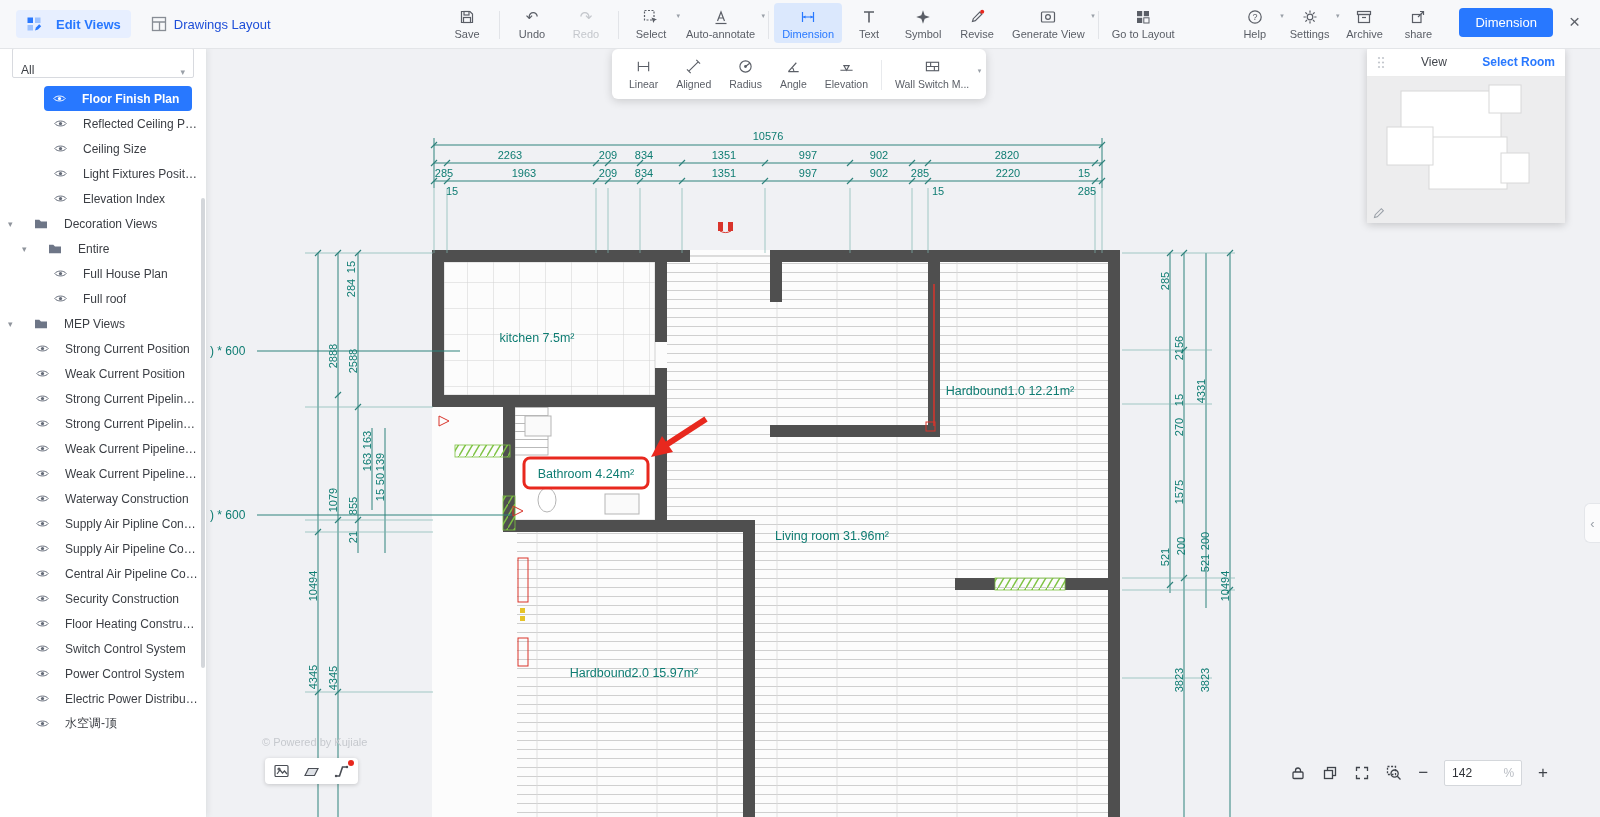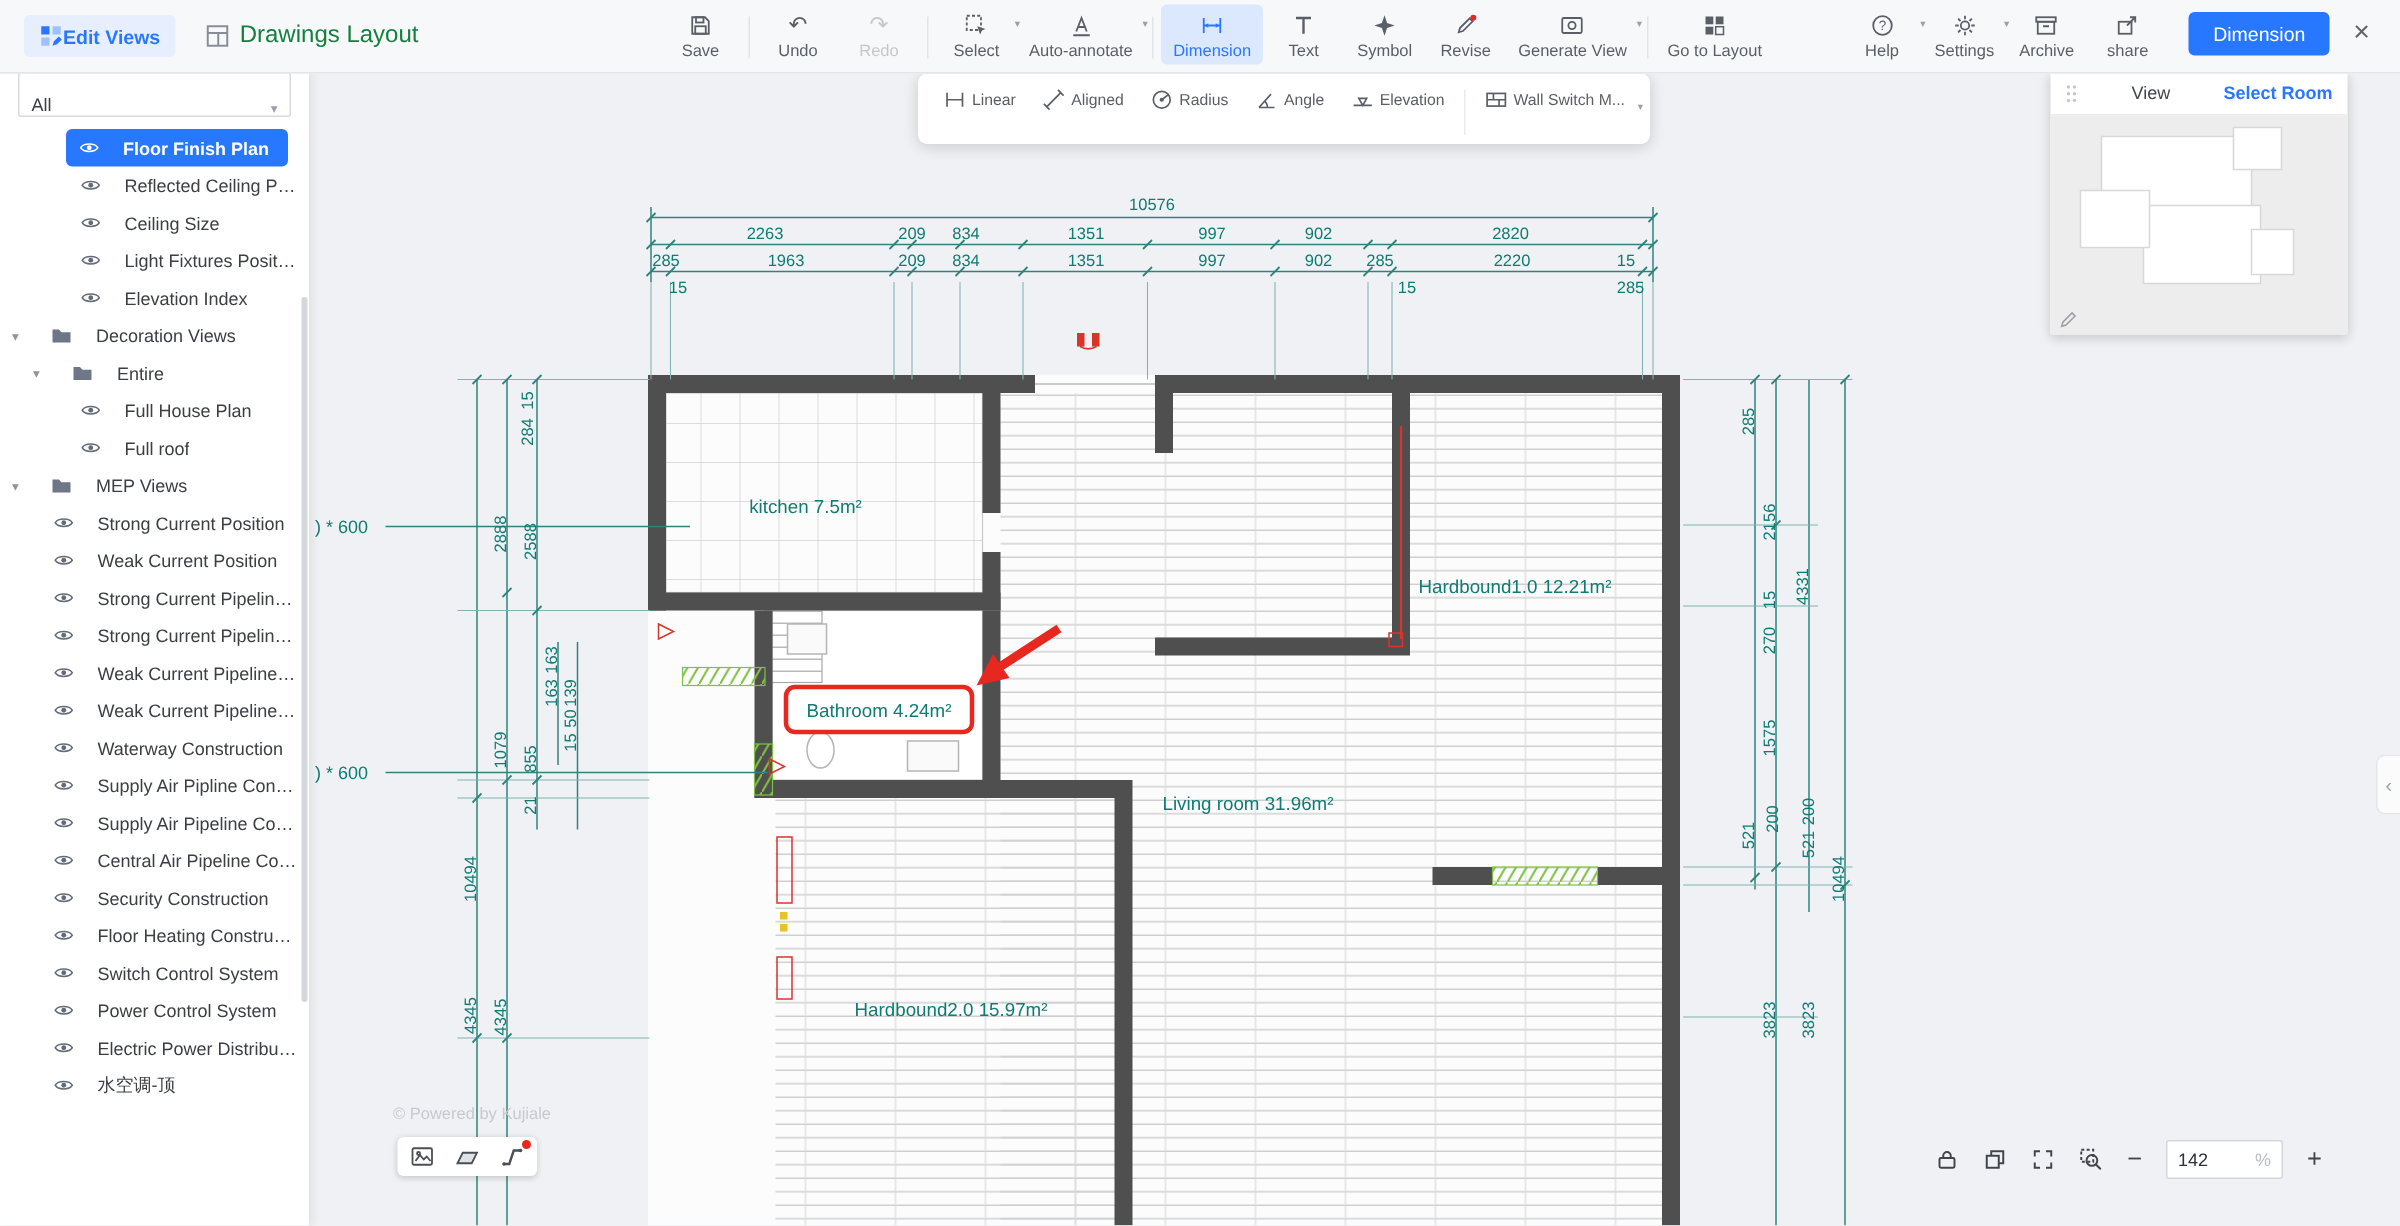--- a/index.html
+++ b/index.html
@@ -5,43 +5,43 @@
   html,body{margin:0;padding:0}
   body{width:1600px;height:817px;position:relative;overflow:hidden;background:#eef0f2;
        font-family:"Liberation Sans",sans-serif;-webkit-font-smoothing:antialiased}
   svg{display:block}
   svg text{font-family:"Liberation Sans",sans-serif}
 
   
   .topbar{position:absolute;top:0;left:0;right:0;height:48px;background:#f7f8fa;
           border-bottom:1px solid #e3e5e8;display:flex;align-items:flex-start;z-index:40}
   .tb-left{display:flex;align-items:center;gap:20px;padding-left:16px;width:424px;height:48px}
-  .pill{display:flex;align-items:center;gap:0;background:#e7efff;border-radius:4px;
+  .pill{display:flex;align-items:center;gap:14px;background:#e7efff;border-radius:4px;
         padding:6px 10px;color:#2878ff;font-weight:bold;font-size:13px;cursor:pointer}
-  .dlayout{display:flex;gap:7px;color:#15803d;font-size:16px;align-items:center;cursor:pointer}
+  .dlayout{display:flex;gap:7px;color:#1d4ed8;font-size:13px;align-items:center;cursor:pointer}
   .tb-tools{display:flex;align-items:flex-start;padding-top:3px}
   .tool{position:relative;display:flex;flex-direction:column;align-items:center;gap:3px;
         padding:6px 8px 3px;min-width:38px;border-radius:4px;color:#5a5e66;cursor:pointer}
   .tool .ticon{height:16px;display:flex;align-items:center;justify-content:center}
   .tool .tlabel{font-size:11px;white-space:nowrap}
   .tool.active{background:#dbe8fd;color:#2878ff}
   .tool.disabled{color:#c4c7cc}
   .glyph{font-size:15px;line-height:16px}
   .sep{width:1px;height:28px;background:#e2e4e8;margin:8px 5px 0}
   .mini-caret{position:absolute;top:9px;right:-2px;font-size:7px;color:#9aa0a8}
   .tb-right{margin-left:auto;display:flex;align-items:flex-start;padding-right:12px;padding-top:3px}
   .btn-download{background:#2878ff;color:#fff;font-size:13px;border:none;border-radius:4px;
                 padding:7px 16px;margin:5px 8px 0 14px;cursor:pointer}
   .close-x{font-size:19px;color:#60646b;margin-top:8px;padding:0 8px;cursor:pointer}
 
   
   .dim-submenu{position:absolute;left:612px;top:49px;background:#fff;border-radius:6px;
                box-shadow:0 2px 10px rgba(0,0,0,.16);display:flex;align-items:flex-start;
                padding:6px 8px;z-index:35}
-  .dm-item{position:relative;display:flex;align-items:center;gap:4px;
+  .dm-item{position:relative;display:flex;flex-direction:column;align-items:center;gap:4px;
            padding:4px 9px 3px;color:#5a5e66;font-size:10.5px;cursor:pointer;white-space:nowrap}
   .dm-item .ticon{height:15px;display:flex;align-items:center}
   .dm-sep{width:1px;height:30px;background:#e8eaed;margin:5px 4px 0}
 
   
   .sidebar{position:absolute;top:48px;left:0;bottom:0;width:206px;background:#fff;
            box-shadow:2px 0 6px rgba(31,35,41,.08);z-index:30;overflow:hidden}
   .sb-title{font-size:14px;font-weight:bold;color:#1f2329;padding:14px 12px 10px}
   .sb-select{margin:0 12px 8px;height:28px;border:1px solid #d8dadf;border-radius:2px;
              display:flex;align-items:flex-end;justify-content:space-between;padding:0 8px;

